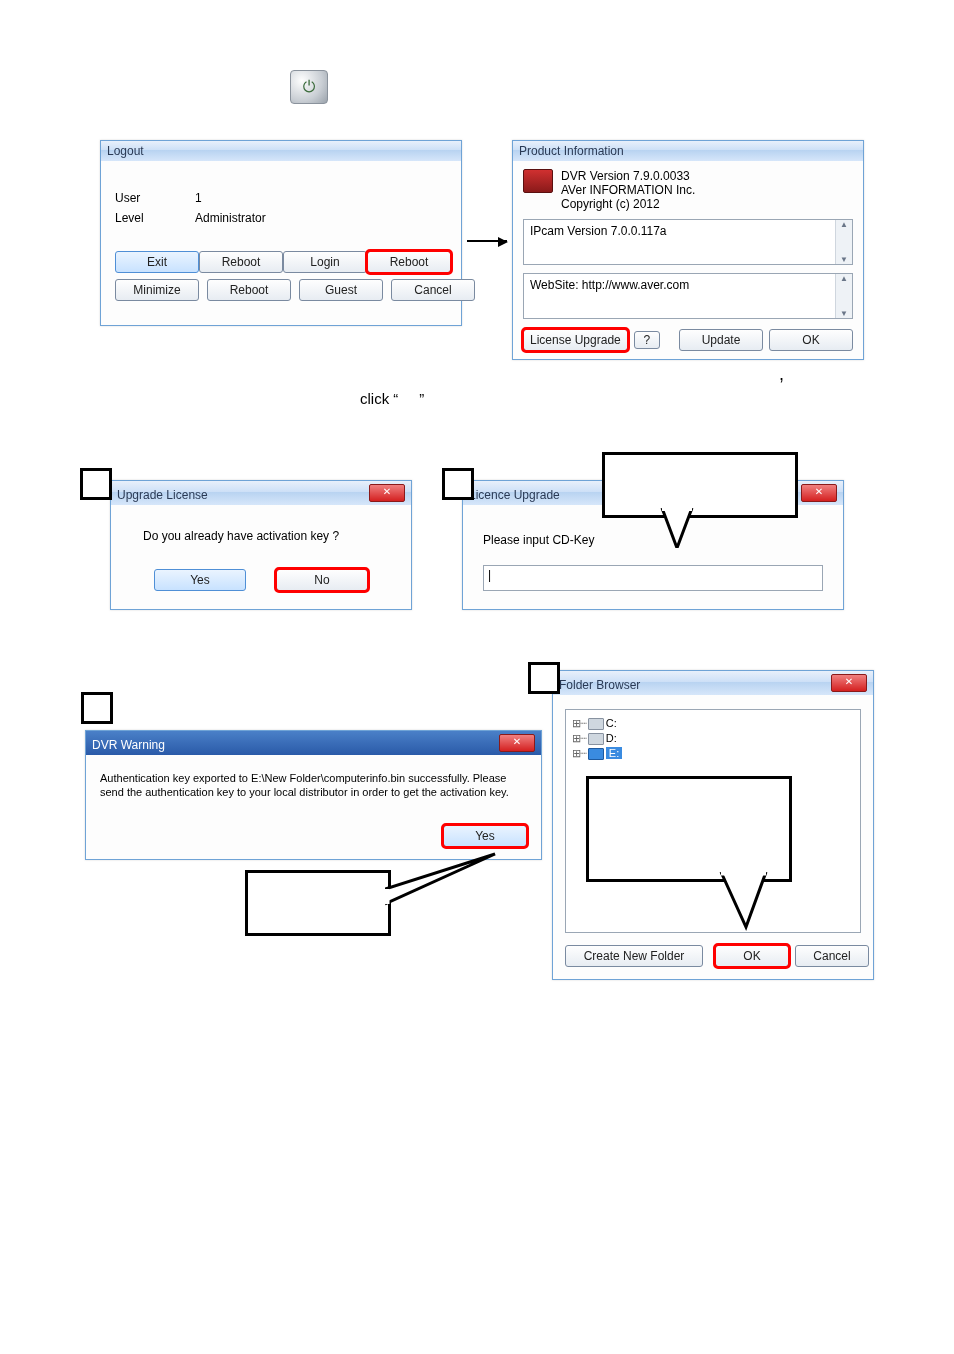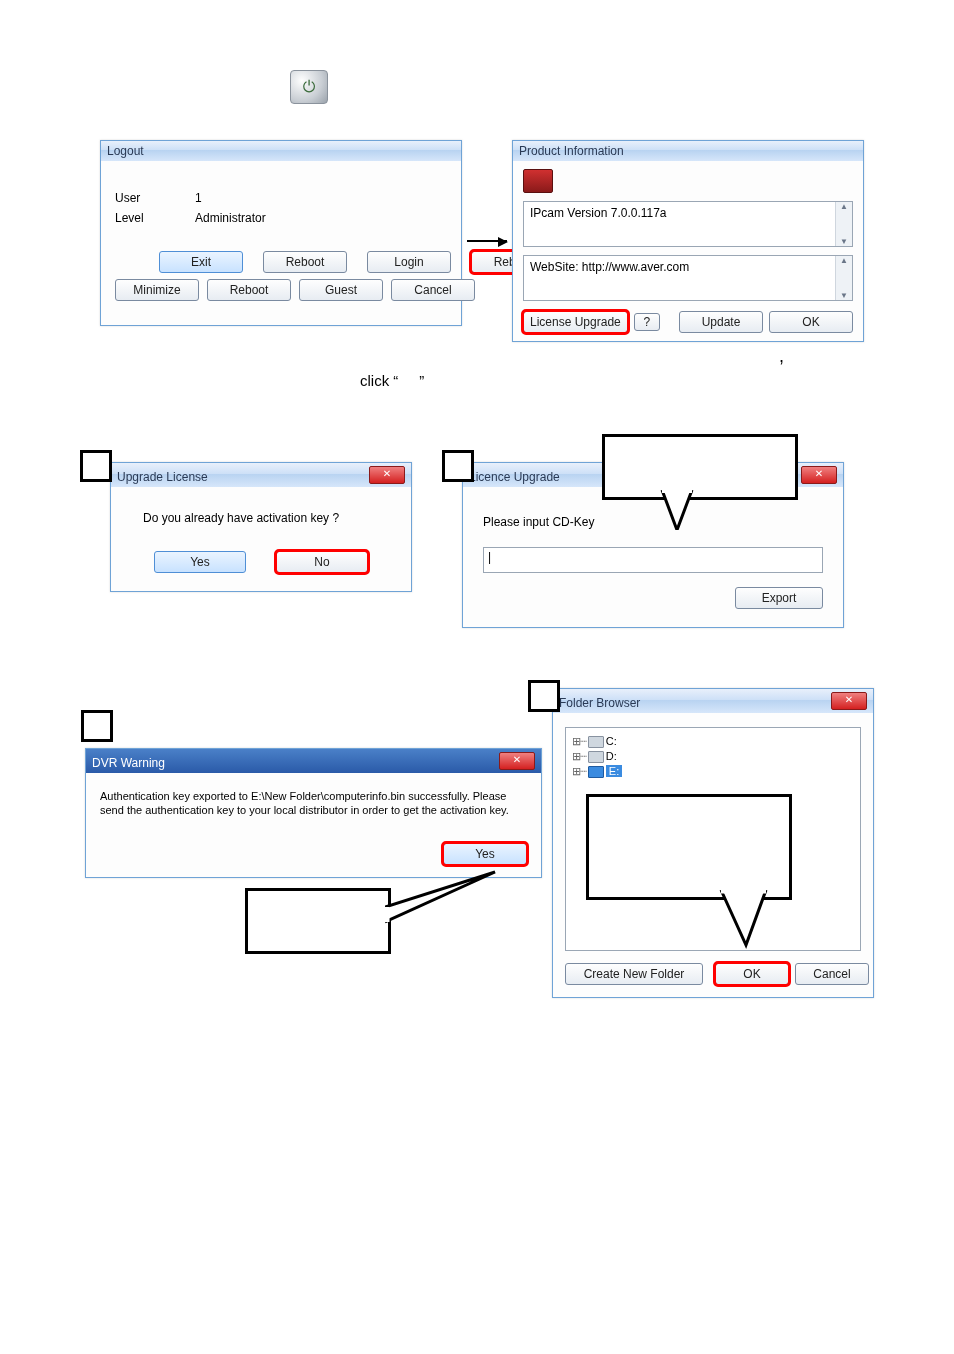--- a/index.html
+++ b/index.html
@@ -120,21 +120,21 @@
     <div class="wbody">
       <div class="field-row">
         <span class="lbl">User</span>
         <span>1</span>
       </div>
       <div class="field-row">
         <span class="lbl">Level</span>
         <span>Administrator</span>
       </div>
       <div style="height:20px;"></div>
-      <div style="display:flex; gap:20px; margin-bottom:6px;margin-left:44px;">
+      <div style="display:flex; gap:0; margin-bottom:6px;">
         <span class="btn led-blue">Exit</span>
         <span class="btn">Reboot</span>
         <span class="btn">Login</span>
         <span class="btn hl-red">Reboot</span>
       </div>
       <div style="display:flex; gap:8px; justify-content:space-between;">
         <span class="btn">Minimize</span>
         <span class="btn">Reboot</span>
         <span class="btn">Guest</span>
         <span class="btn">Cancel</span>
@@ -146,20 +146,25 @@
     <div class="arrow arrowhead-r" style="top:100px; left:5px; width:40px; border-top-width:2px;"></div>
   </div>
 
   <div class="win" style="width:350px;">
     <div class="titlebar">
       <span>Product Information</span>
     </div>
     <div class="wbody" style="padding:8px 10px;">
       <div style="display:flex; gap:8px; align-items:flex-start;">
         <div style="width:28px;height:22px;background:linear-gradient(#d03030,#8a1a1a);border:1px solid #5a1010;border-radius:2px;"></div>
+        <div>
+          <div>DVR Version 7.9.0.0033</div>
+          <div>AVer INFORMATION Inc.</div>
+          <div>Copyright (c) 2012</div>
+        </div>
       </div>
       <div class="scrollbox" style="height:36px; margin-top:8px; padding:4px 20px 4px 6px;">
         <span>IPcam Version 7.0.0.117a</span>
         <div class="vscroll">
             <span>▲</span>
             <span>▼</span>
           </div>
       </div>
       <div class="scrollbox" style="height:36px; margin-top:8px; padding:4px 20px 4px 6px;">
         <span>WebSite: http://www.aver.com</span>
@@ -217,23 +222,20 @@
     </svg>
 
     <div class="win" style="width:380px;">
       <div class="titlebar">
         <span>Licence Upgrade</span>
         <span class="close-btn">✕</span>
       </div>
       <div class="wbody" style="padding:28px 20px 18px;">
         <div style="margin-bottom:18px;">Please input CD-Key</div>
         <div class="textbox" style="height:20px;">|</div>
-        <div style="display:flex; justify-content:flex-end; margin-top:14px;">
-          <span class="btn" style="min-width:70px;">Export</span>
-        </div>
       </div>
     </div>
   </div>
 </div>
 
 <div class="row" style="margin-top:60px; position:relative; align-items:flex-start;">
 
   <div style="position:relative; margin-left:75px; margin-top:60px;">
     <div style="position:absolute; left:-4px; top:-38px; width:26px;height:26px;border:3px solid #000; background:#fff;"></div>
     <div class="win" style="width:455px;">

